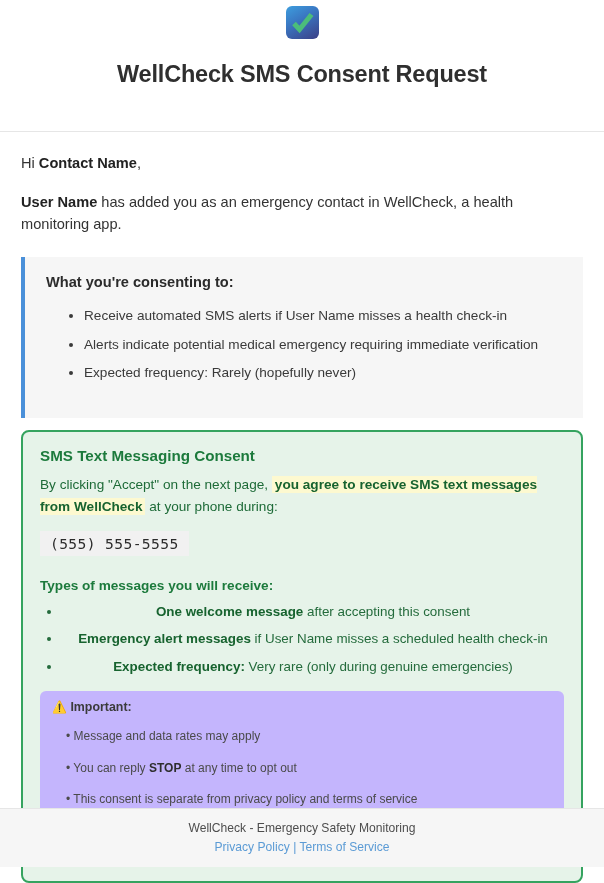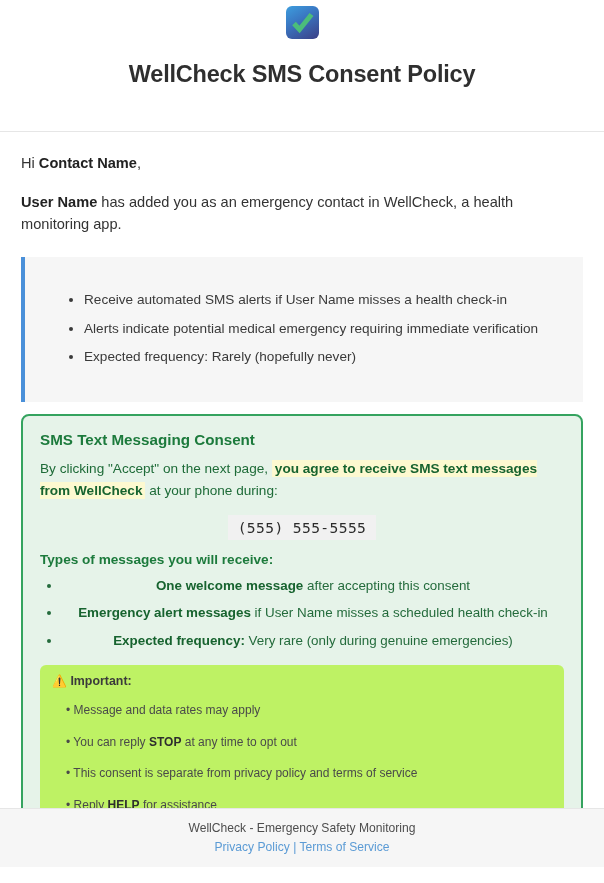--- a/index.html
+++ b/index.html
@@ -84,21 +84,21 @@
     color: #1e6b38;
     line-height: 1.6;
     margin: 0;
   }
   .hl {
     background: #fdf9d0;
     font-weight: bold;
     color: #17632f;
     padding: 1px 3px;
   }
-  .phone-wrap { text-align: center; margin: 13px 0 12px 0; }
+  .phone-wrap { margin: 13px 0 22px 0; }
   .phone {
     display: inline-block;
     background: #f1f1f1;
     font-family: "DejaVu Sans Mono", "Liberation Mono", monospace;
     font-size: 14.6px;
     color: #2c2c2c;
     padding: 4px 10px;
     letter-spacing: 0.4px;
   }
   .consent-box h4 {
@@ -113,21 +113,21 @@
     color: #246b3c;
     line-height: 1.4;
     margin-bottom: 9px;
     text-align: center;
   }
   .consent-box ul.types li:last-child { margin-bottom: 0; }
   .consent-box ul.types li b { color: #17632f; }
 
   
   .important-box {
-    background: #bef264;
+    background: #c4b5fd;
     border-radius: 6px;
     padding: 9px 12px 10px 12px;
   }
   .important-title {
     font-size: 12.4px;
     font-weight: bold;
     color: #3b3b3b;
     margin: 0 0 2px 0;
   }
   .warn-icon { font-size: 12px; }
@@ -177,31 +177,32 @@
 <body>
 
 <div class="page">
 
   <div class="header">
     <div class="logo">
       <svg width="33" height="33" viewBox="0 0 33 33" aria-hidden="true">
         <path d="M8 17.5 L13.5 23.5 L25.5 8.5" fill="none" stroke="#4bbd7a" stroke-width="5" stroke-linecap="butt" stroke-linejoin="miter"></path>
       </svg>
     </div>
-    <h1 class="page-title">WellCheck SMS Consent Policy</h1>
+    <h1 class="page-title">WellCheck SMS Consent Request</h1>
     <div class="header-rule"></div>
   </div>
 
   <div class="content">
 
     <p class="greeting"><span>Hi </span><b>Contact Name</b><span>,</span></p>
 
     <p class="intro"><b>User Name</b><span> has added you as an emergency contact in WellCheck, a health monitoring app.</span></p>
 
     <div class="info-box">
+      <h3>What you're consenting to:</h3>
       <ul>
         <li>Receive automated SMS alerts if User Name misses a health check-in</li>
         <li>Alerts indicate potential medical emergency requiring immediate verification</li>
         <li>Expected frequency: Rarely (hopefully never)</li>
       </ul>
     </div>
 
     <div class="consent-box">
       <h3>SMS Text Messaging Consent</h3>
 

